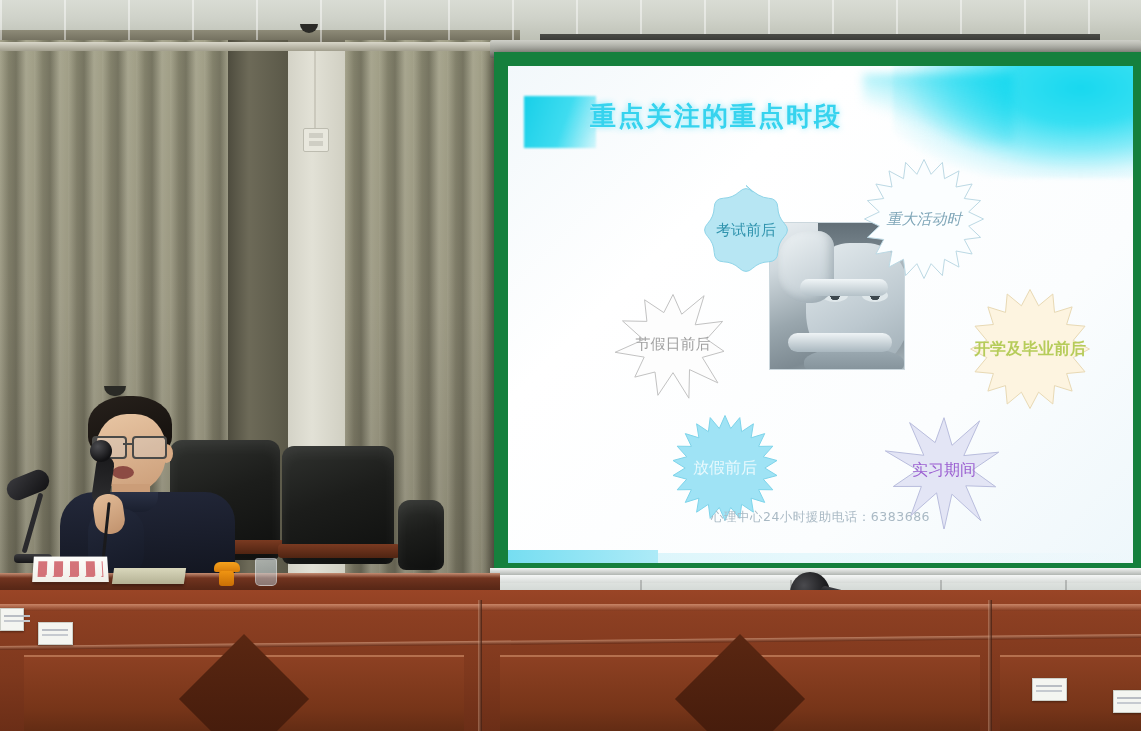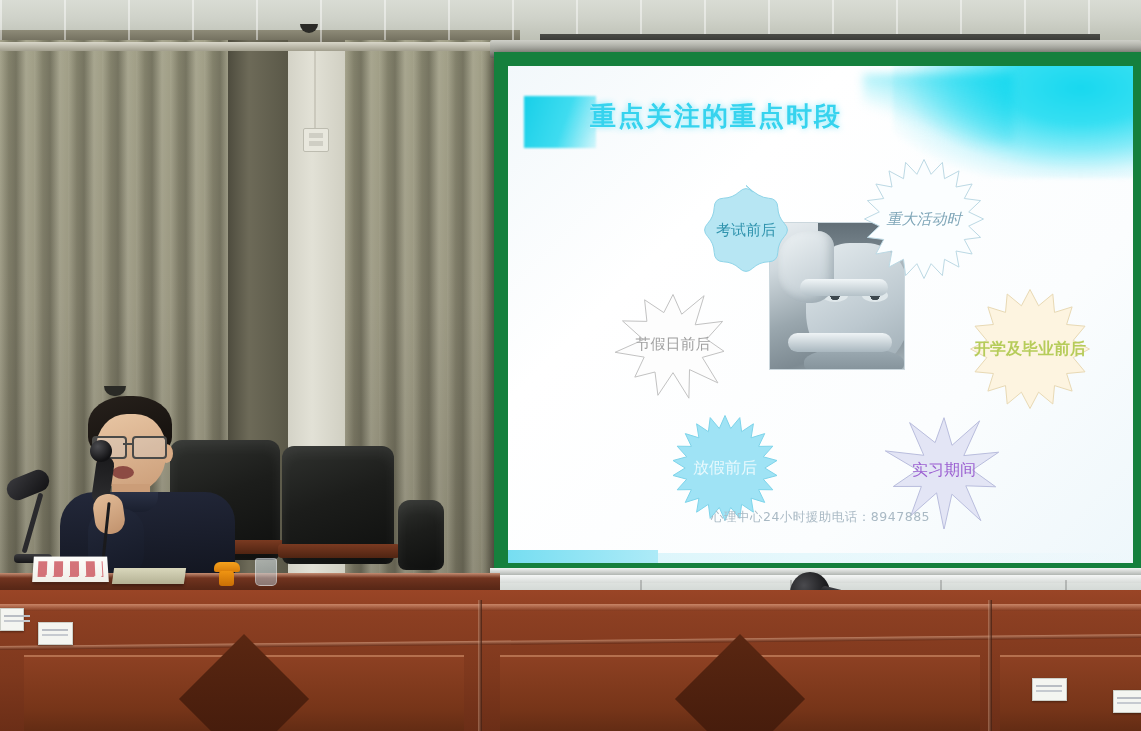--- a/index.html
+++ b/index.html
@@ -283,21 +283,21 @@
             <span class="lbl" style="font-size: 16px; color: rgb(232, 249, 253);">放假前后</span>
           </div>
           <div class="badge" style="left: 372px; top: 345px; width: 128px; height: 118px;">
             <svg width="128" height="118">
               <path d="M64.0,6.7L72.0,34.3L99.6,9.9L83.8,44.6L118.7,41.2L92.4,59.0L115.7,75.8L85.8,74.8L100.9,109.7L71.9,83.2L64.0,118.6L56.6,81.9L30.8,104.7L41.4,75.4L13.3,75.5L37.5,59.0L5.3,39.9L43.8,44.3L29.6,11.6L55.1,31.6Z" fill="#e3e5f5" stroke="#b9bddd" stroke-width="1"></path>
             </svg>
             <span class="lbl" style="font-size: 16px; color: rgb(155, 95, 209);">实习期间</span>
           </div>
         </div>
 
-      <div class="footer-note">心理中心24小时援助电话：8947885</div>
+      <div class="footer-note">心理中心24小时援助电话：6383686</div>
       <div class="bottom-bar"></div>
       <div class="bottom-bar2"></div>
     </div>
   </div>
 
   <div class="board-tray"></div>
   <div class="board-strip"></div>
   <div class="board-seg" style="left:640px;"></div>
   <div class="board-seg" style="left:790px;"></div>
   <div class="board-seg" style="left:940px;"></div>

